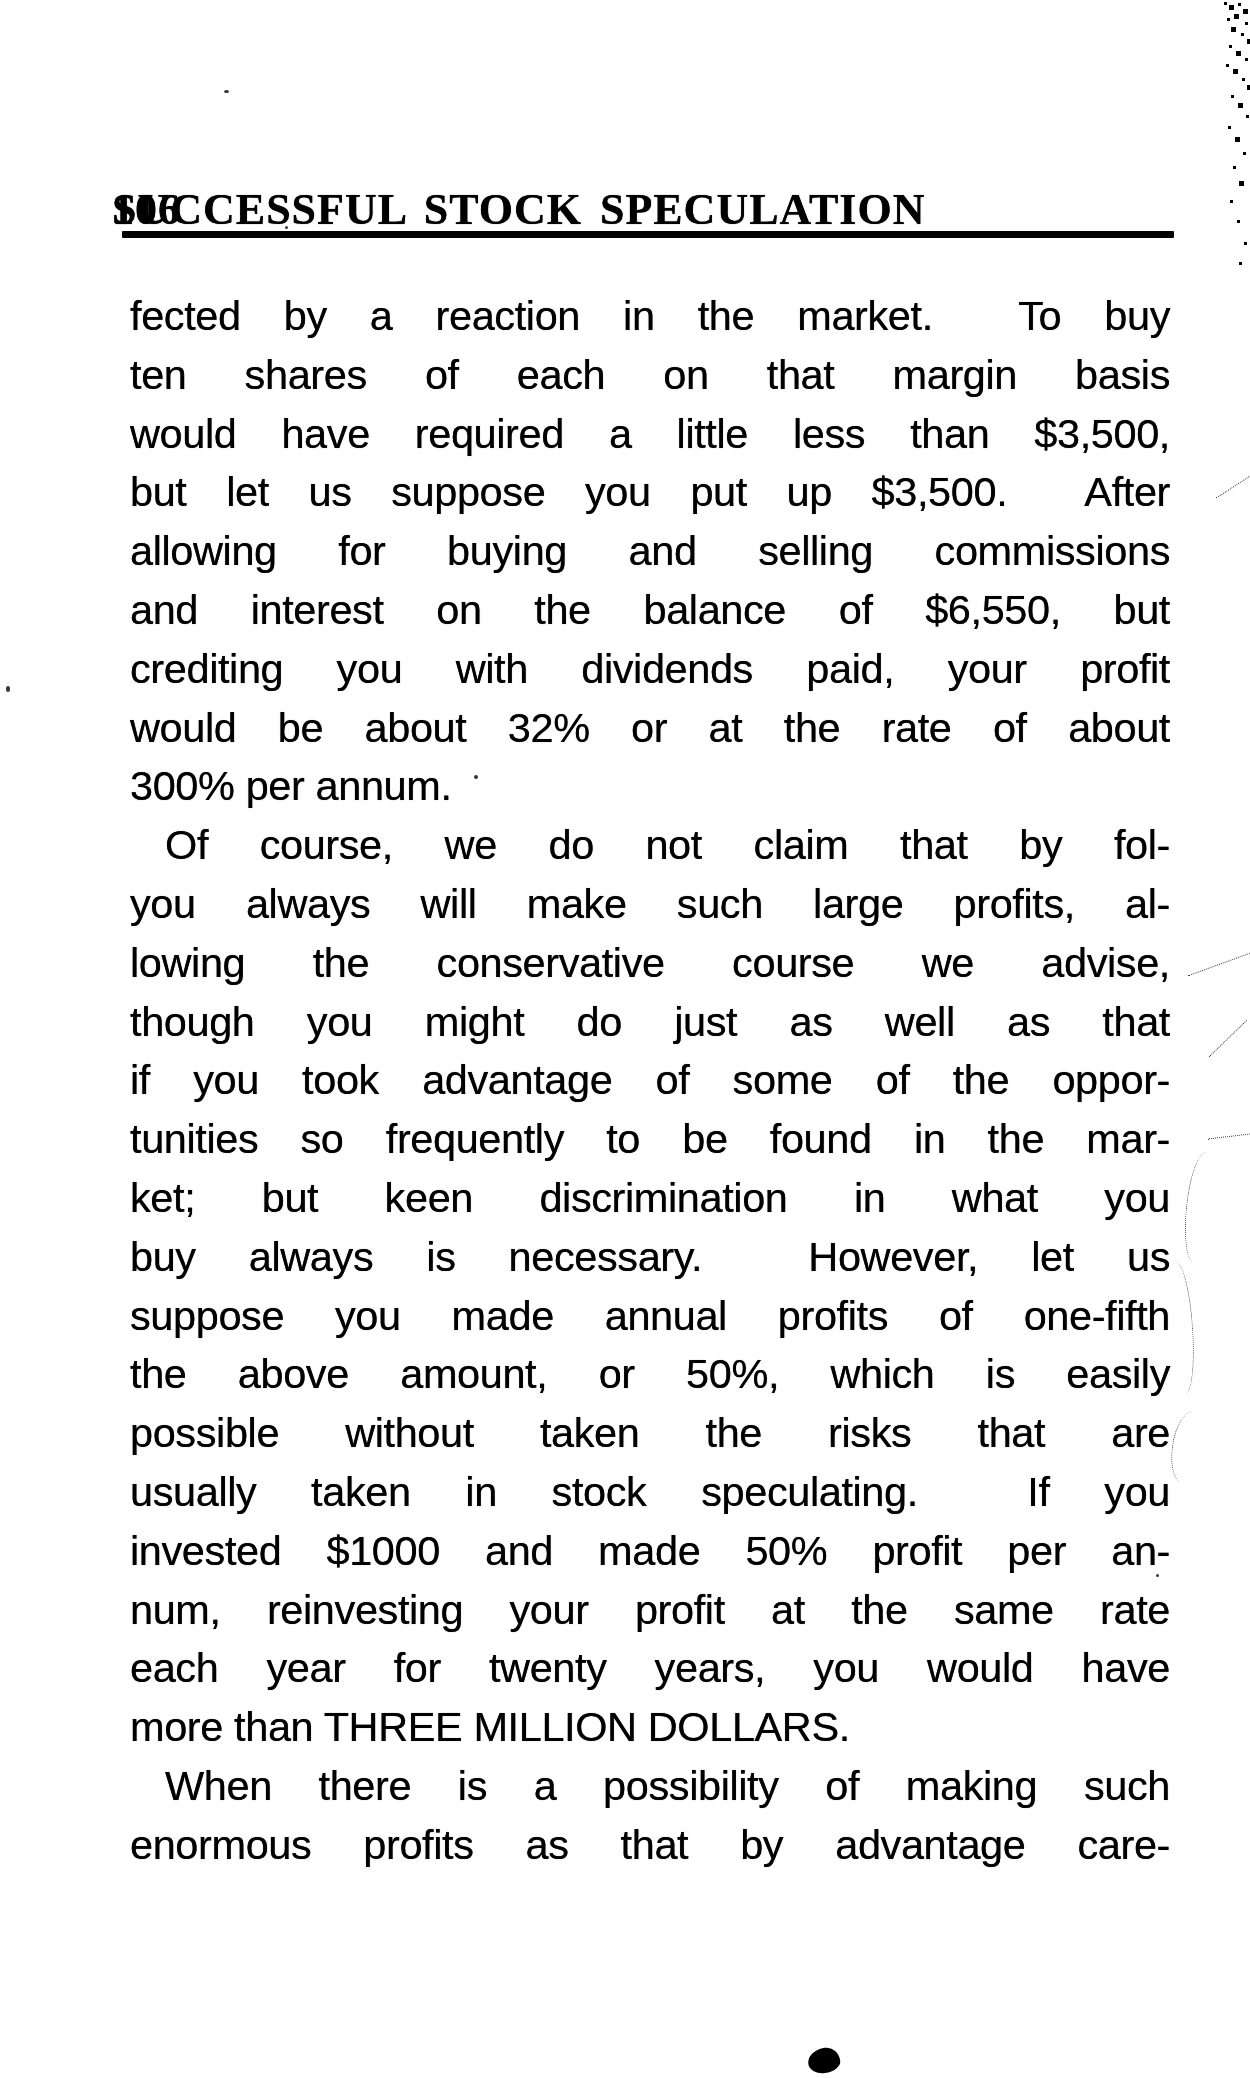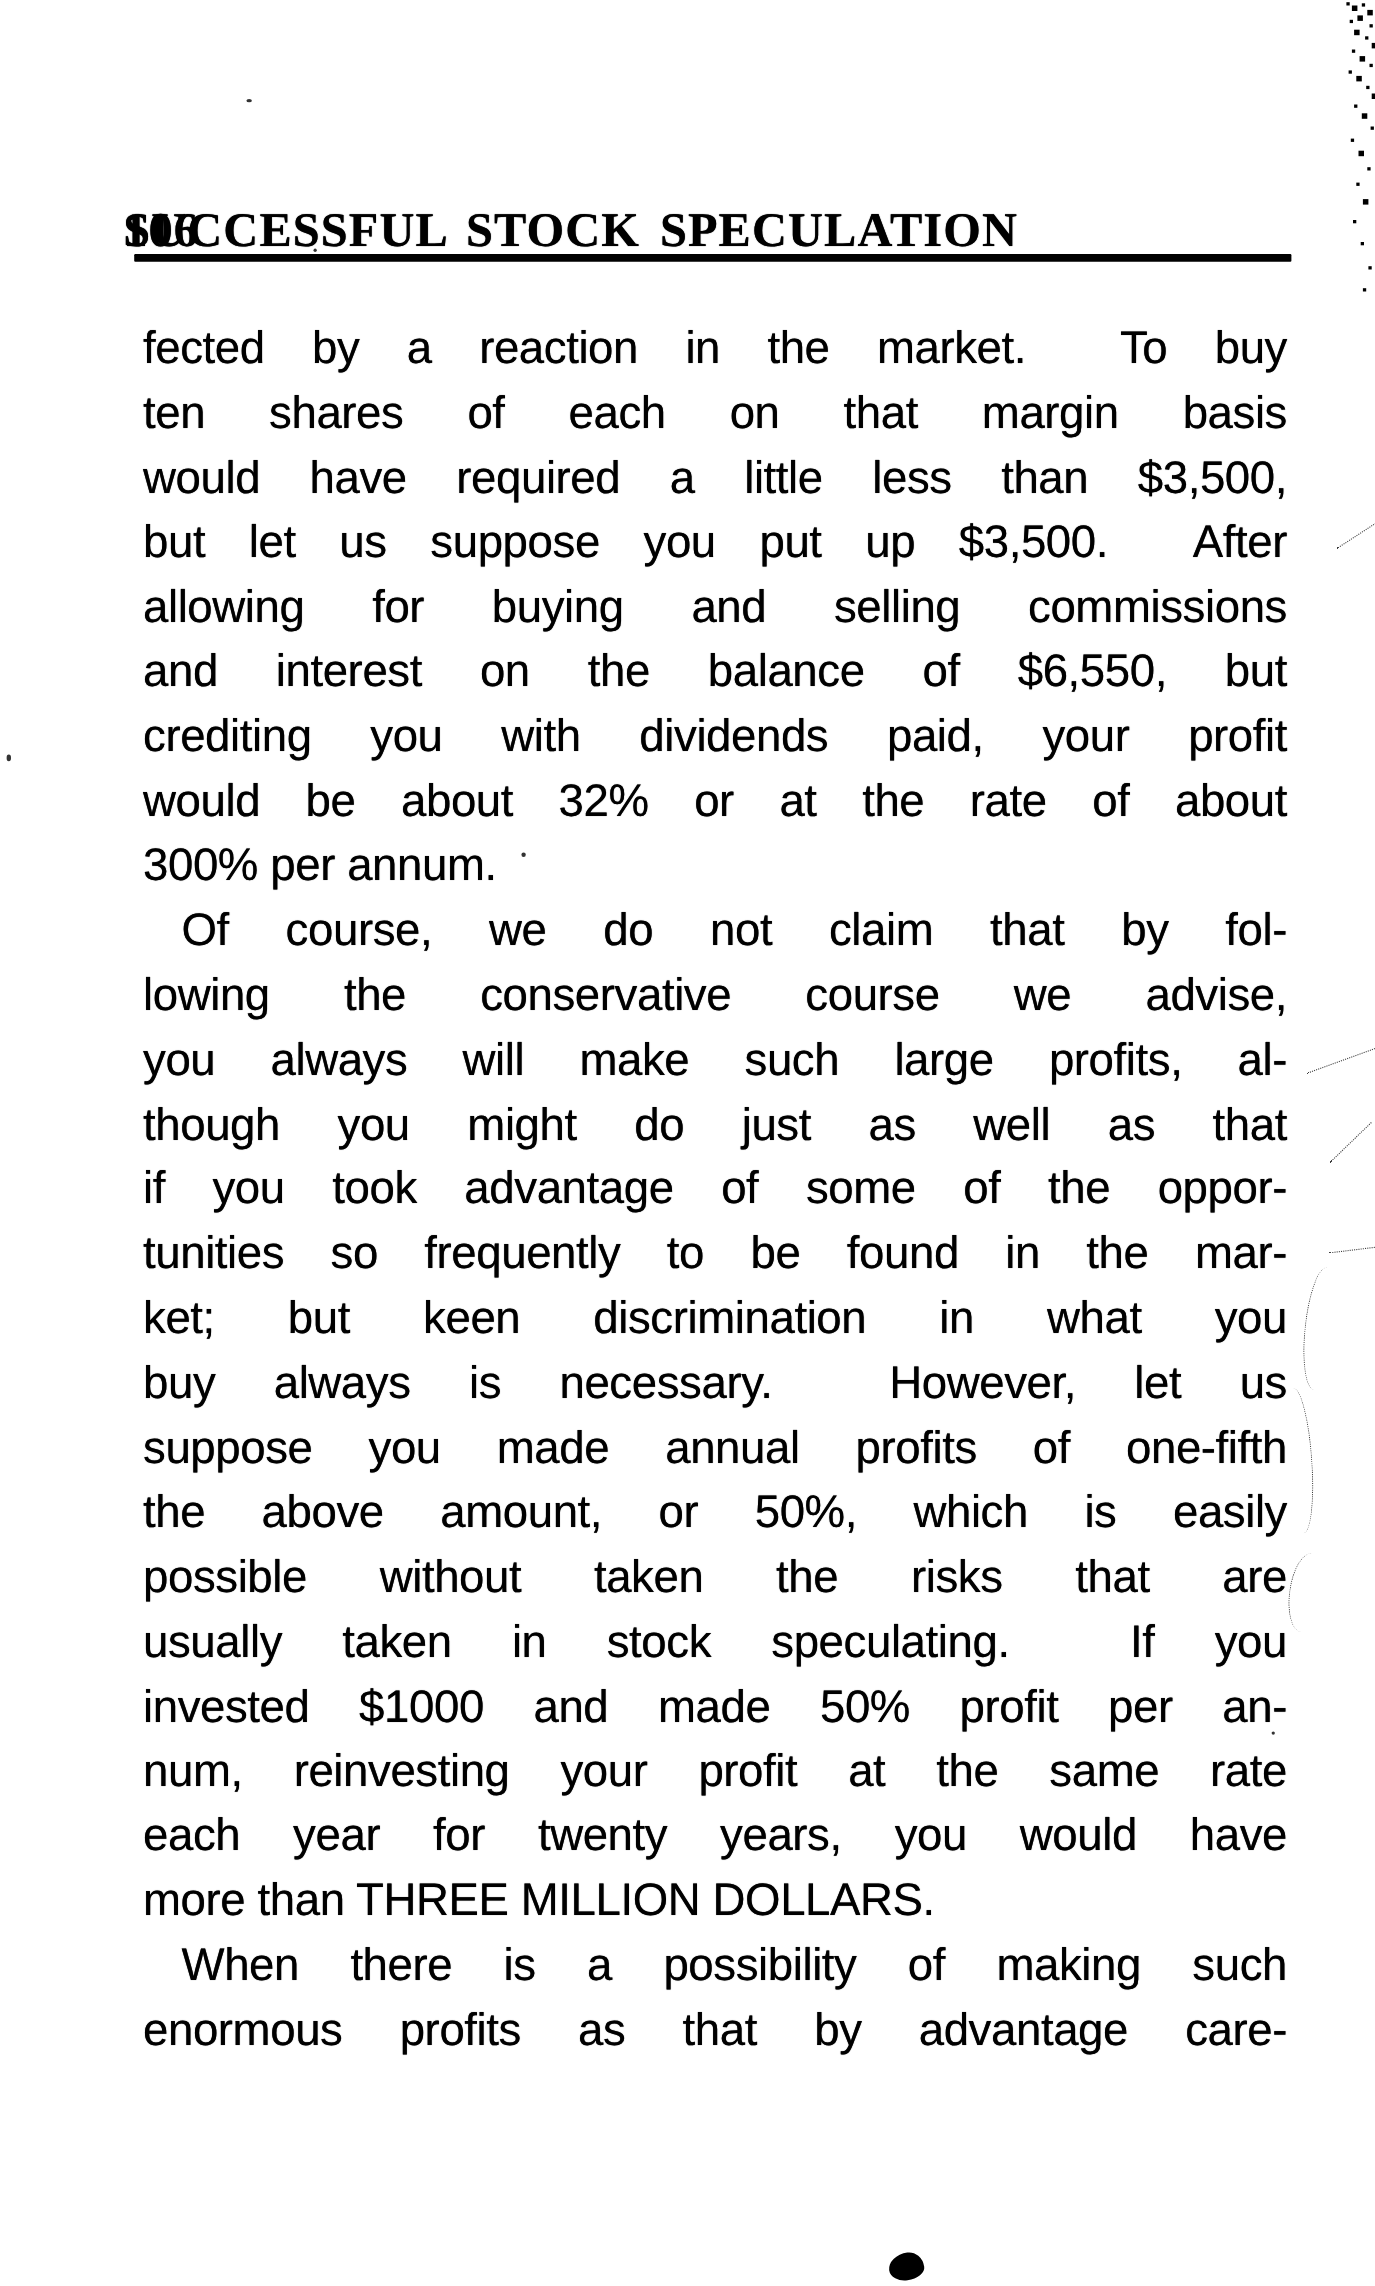--- a/index.html
+++ b/index.html
@@ -134,22 +134,22 @@
         <div class="line">would have required a little less than $3,500,</div>
         <div class="line">but let us suppose you put up $3,500.  After</div>
         <div class="line">allowing for buying and selling commissions</div>
         <div class="line">and interest on the balance of $6,550, but</div>
         <div class="line">crediting you with dividends paid, your profit</div>
         <div class="line">would be about 32% or at the rate of about</div>
         <div class="line flush">300% per annum.</div>
       </div>
       <div class="para">
         <div class="line indent">Of course, we do not claim that by fol-</div>
+        <div class="line">you always will make such large profits, al-</div>
         <div class="line">lowing the conservative course we advise,</div>
-        <div class="line">you always will make such large profits, al-</div>
         <div class="line">though you might do just as well as that</div>
         <div class="line">if you took advantage of some of the oppor-</div>
         <div class="line">tunities so frequently to be found in the mar-</div>
         <div class="line">ket; but keen discrimination in what you</div>
         <div class="line">buy always is necessary.  However, let us</div>
         <div class="line">suppose you made annual profits of one-fifth</div>
         <div class="line">the above amount, or 50%, which is easily</div>
         <div class="line">possible without taken the risks that are</div>
         <div class="line">usually taken in stock speculating.  If you</div>
         <div class="line">invested $1000 and made 50% profit per an-</div>

